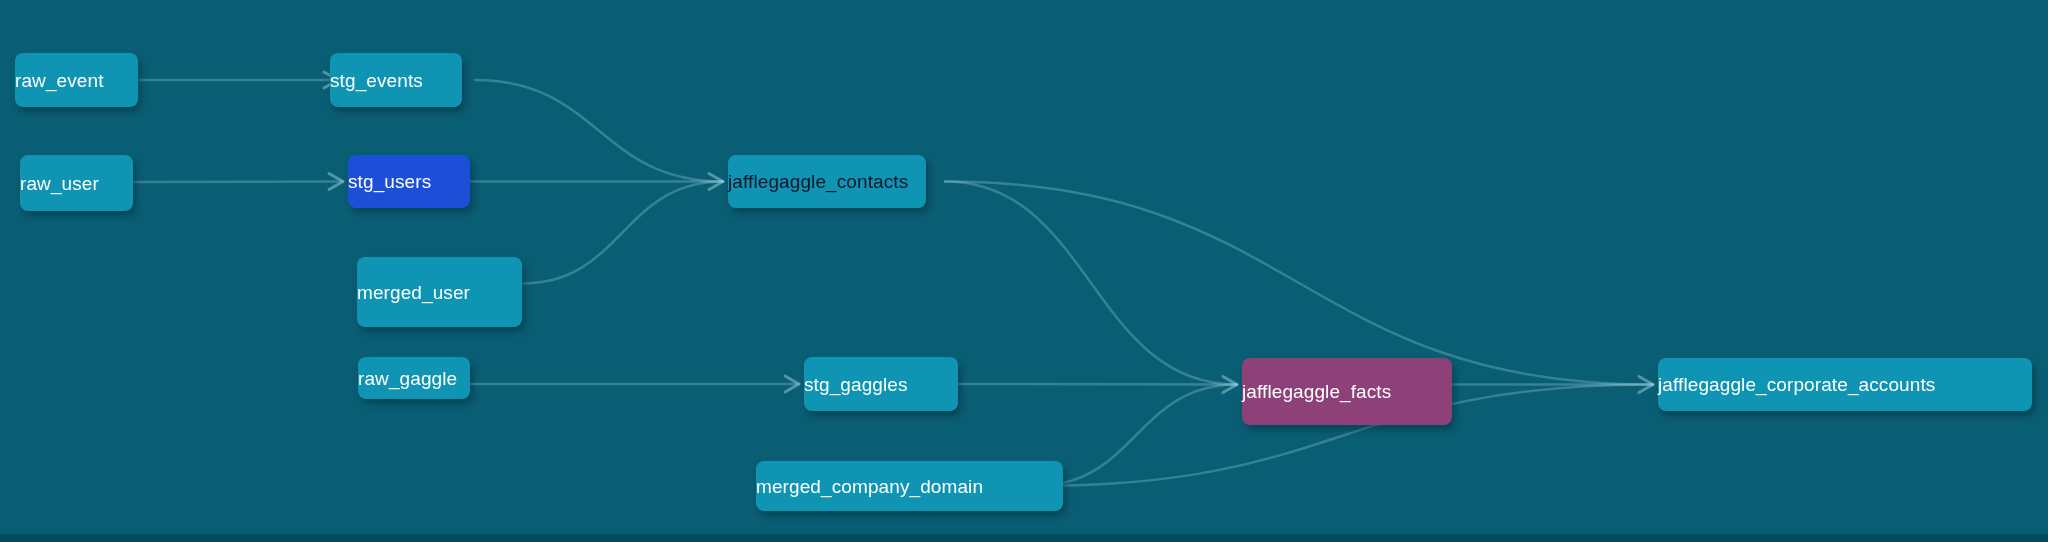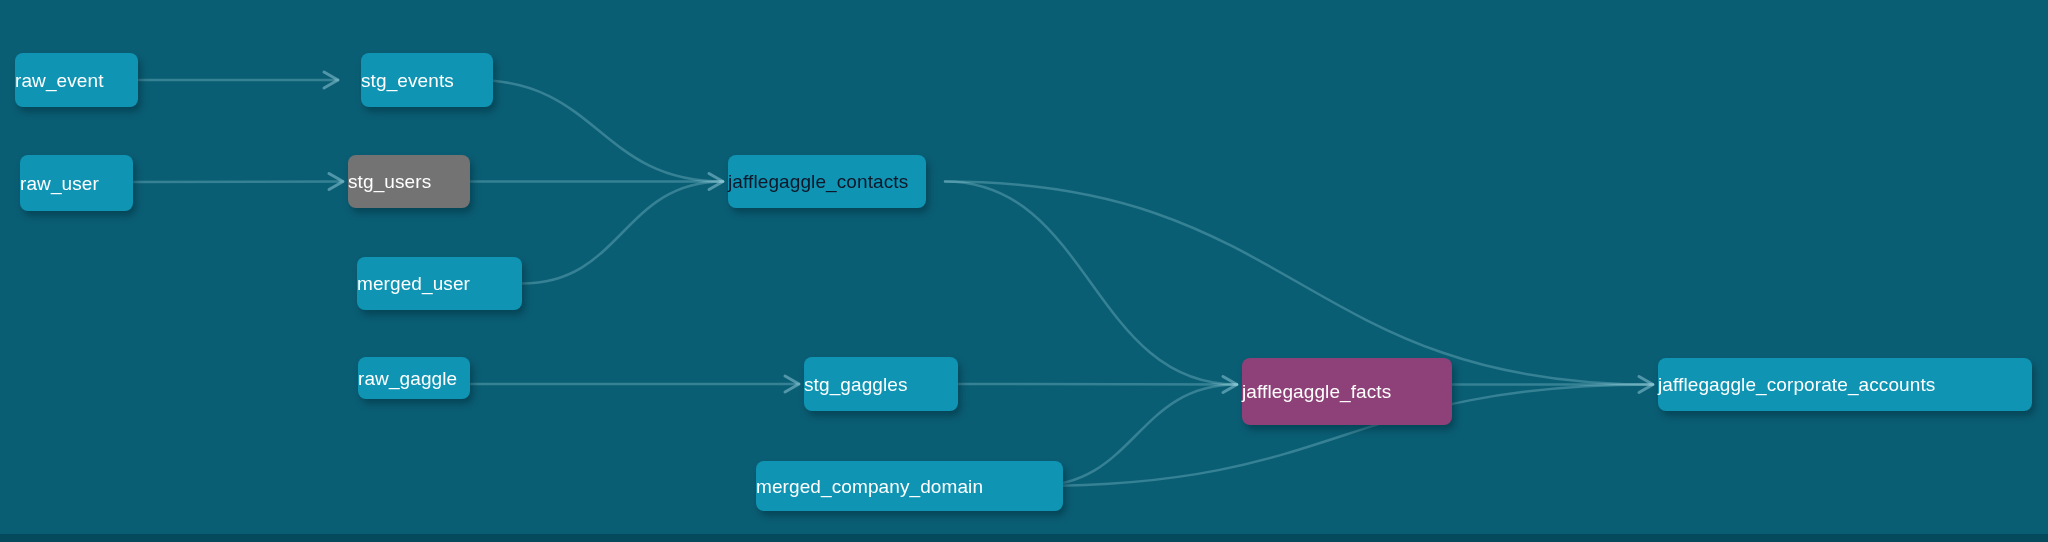--- a/index.html
+++ b/index.html
@@ -65,30 +65,30 @@
       <path d="M 329 173.5 L 343 181.5 L 329 189.5" fill="none" stroke="#A9DDEA" stroke-opacity="0.45" stroke-width="3" stroke-linecap="round" stroke-linejoin="round"></path>
       <path d="M 709 173.5 L 723 181.5 L 709 189.5" fill="none" stroke="#A9DDEA" stroke-opacity="0.45" stroke-width="3" stroke-linecap="round" stroke-linejoin="round"></path>
       <path d="M 785 376 L 799 384 L 785 392" fill="none" stroke="#A9DDEA" stroke-opacity="0.45" stroke-width="3" stroke-linecap="round" stroke-linejoin="round"></path>
       <path d="M 1223 376.5 L 1237 384.5 L 1223 392.5" fill="none" stroke="#A9DDEA" stroke-opacity="0.45" stroke-width="3" stroke-linecap="round" stroke-linejoin="round"></path>
       <path d="M 1639 376.5 L 1653 384.5 L 1639 392.5" fill="none" stroke="#A9DDEA" stroke-opacity="0.45" stroke-width="3" stroke-linecap="round" stroke-linejoin="round"></path>
     </svg>
   <div class="bottom-bar" id="bottom-bar" style="background: rgb(5, 73, 92);"></div>
 <div class="node" style="left: 15px; top: 53px; width: 123px; height: 54px; background: rgb(15, 149, 179); color: rgb(255, 255, 255);">
       <span class="label">raw_event</span>
     </div>
-    <div class="node" style="left: 361px; top: 53px; width: 132px; height: 54px; background: rgb(15, 149, 179); color: rgb(255, 255, 255);">
+    <div class="node" style="left: 330px; top: 53px; width: 132px; height: 54px; background: rgb(15, 149, 179); color: rgb(255, 255, 255);">
       <span class="label">stg_events</span>
     </div>
     <div class="node" style="left: 20px; top: 155px; width: 113px; height: 56px; background: rgb(15, 149, 179); color: rgb(255, 255, 255);">
       <span class="label">raw_user</span>
     </div>
-    <div class="node" style="left: 348px; top: 155px; width: 122px; height: 53px; background: #737373; color: rgb(255, 255, 255);">
+    <div class="node" style="left: 348px; top: 155px; width: 122px; height: 53px; background: #1d4ed8; color: rgb(255, 255, 255);">
       <span class="label">stg_users</span>
     </div>
-    <div class="node" style="left: 357px; top: 257px; width: 165px; height: 53px; background: rgb(15, 149, 179); color: rgb(255, 255, 255);">
+    <div class="node" style="left: 357px; top: 257px; width: 165px; height: 70px; background: rgb(15, 149, 179); color: rgb(255, 255, 255);">
       <span class="label">merged_user</span>
     </div>
     <div class="node" style="left: 728px; top: 155px; width: 198px; height: 53px; background: rgb(15, 149, 179); color: #0f172a;">
       <span class="label">jafflegaggle_contacts</span>
     </div>
     <div class="node" style="left: 358px; top: 357px; width: 112px; height: 42px; background: rgb(15, 149, 179); color: rgb(255, 255, 255);">
       <span class="label">raw_gaggle</span>
     </div>
     <div class="node" style="left: 804px; top: 357px; width: 154px; height: 54px; background: rgb(15, 149, 179); color: rgb(255, 255, 255);">
       <span class="label">stg_gaggles</span>

